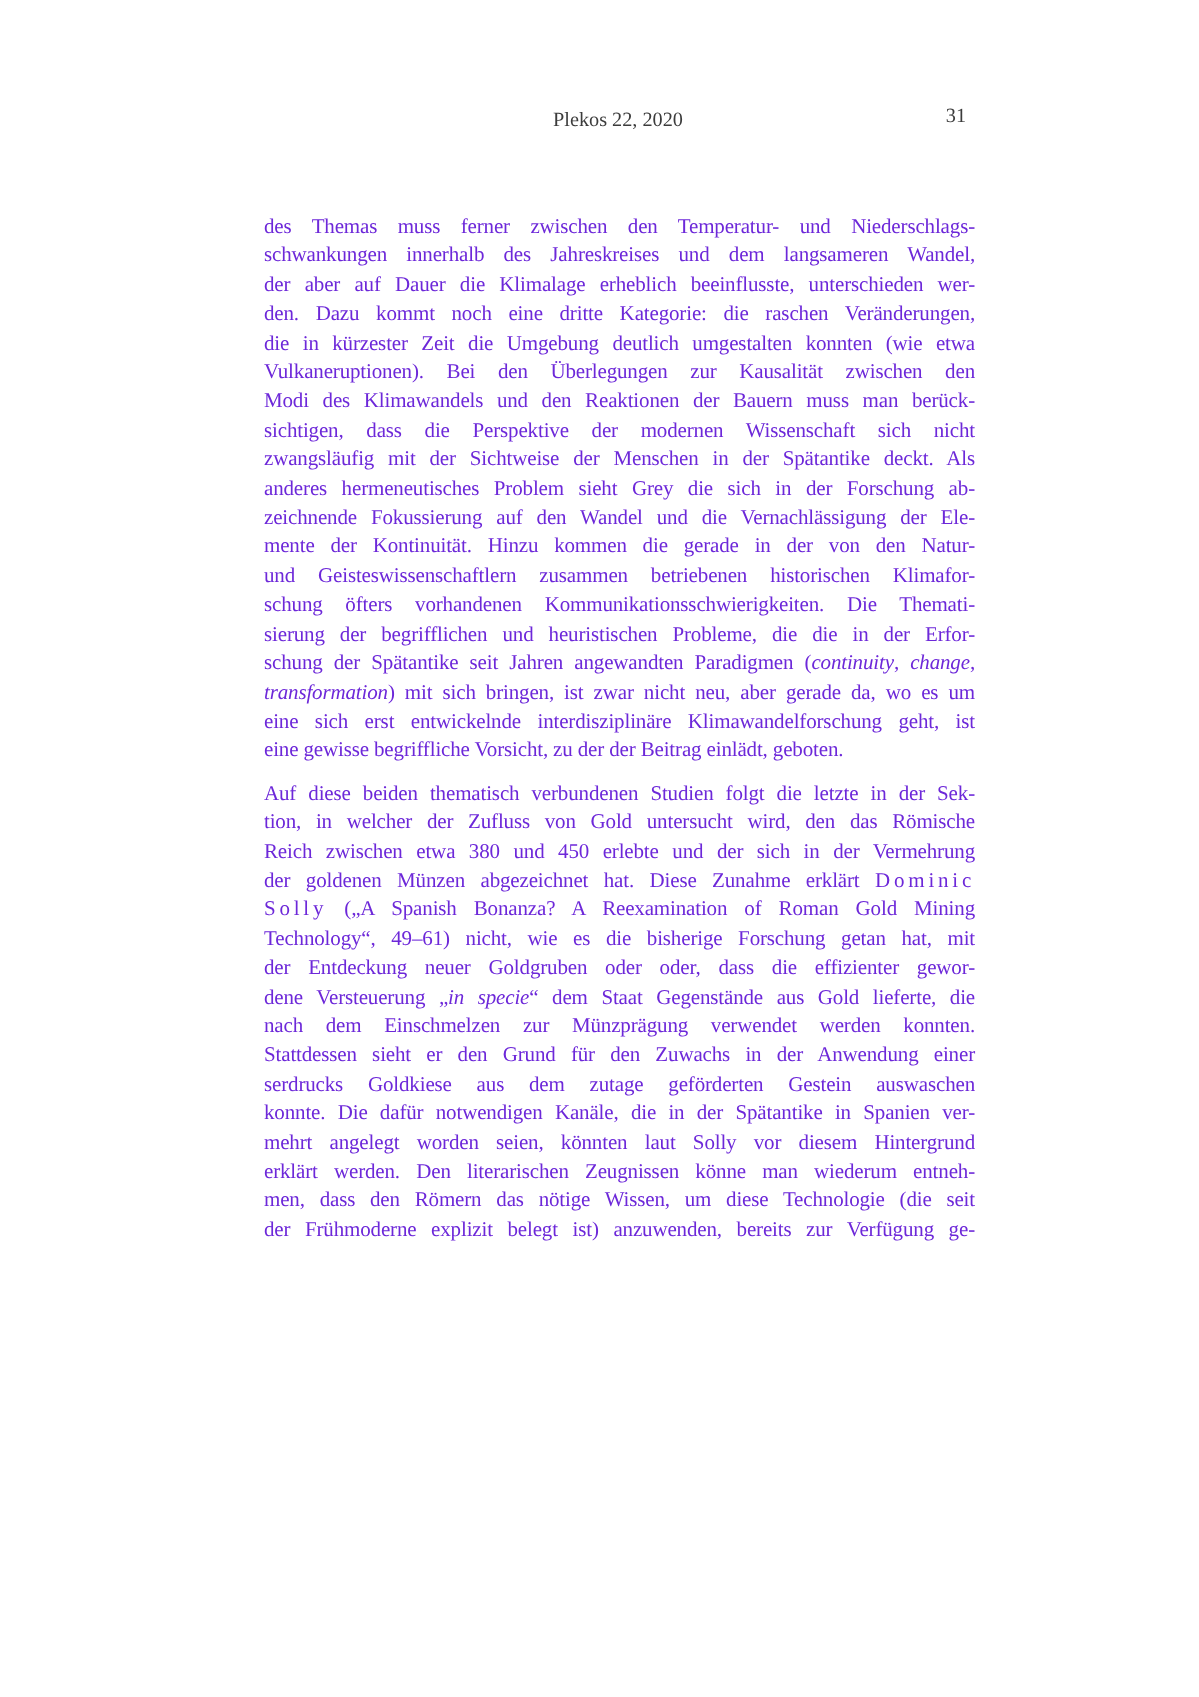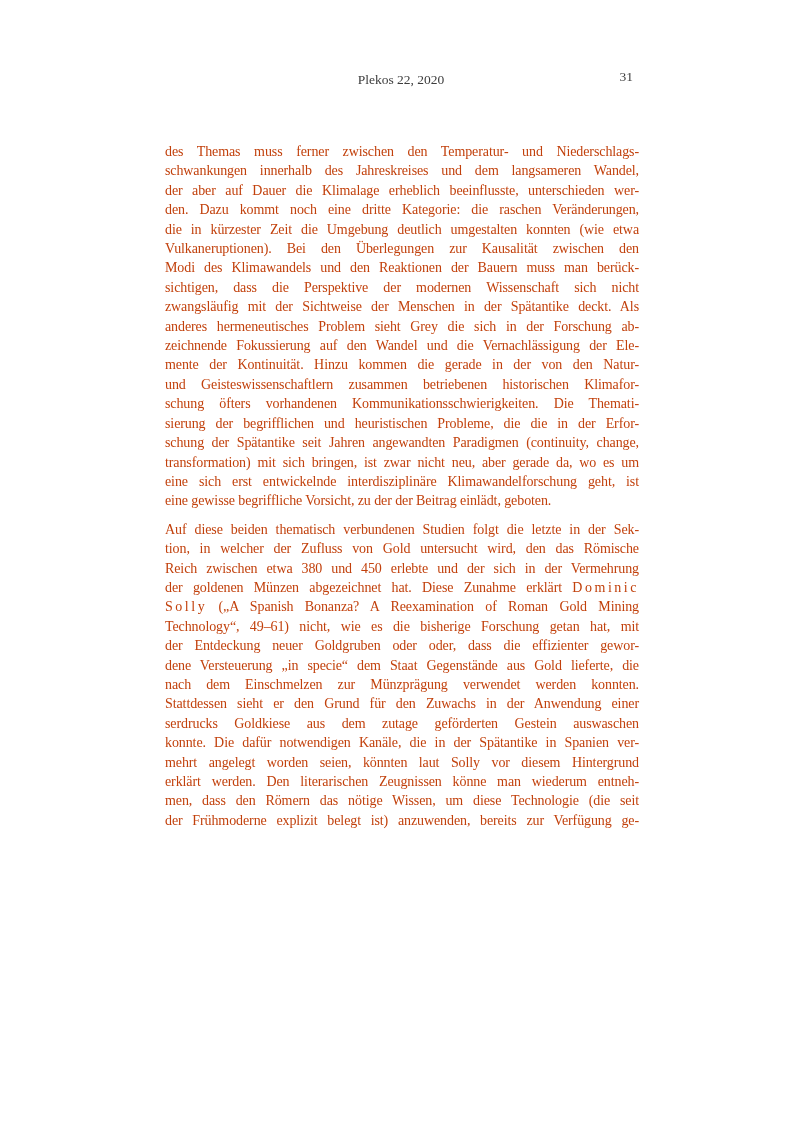--- a/index.html
+++ b/index.html
@@ -8,20 +8,21 @@
     background: #ffffff;
   }
   .sheet {
     position: relative;
     width: 721px;
     height: 1131px;
     background: #ffffff;
     overflow: hidden;
     font-family: "Liberation Serif", "DejaVu Serif", serif;
     color: #303030;
+    margin-left: 11px;
   }
   .runhead {
     position: absolute;
     left: 165px;
     top: 72px;
     width: 472px;
     font-size: 13.5px;
     line-height: 16px;
     color: #3c3c3c;
   }
@@ -35,33 +36,33 @@
     top: -3px;
   }
   .textblock {
     position: absolute;
     left: 165px;
     top: 142px;
     width: 474px;
     font-size: 14px;
     line-height: 19.4px;
     letter-spacing: -0.1px;
-    color: #c2410c;
+    color: #6d28d9;
   }
   .para + .para { margin-top: 9px; }
   .line {
     text-align: justify;
     text-align-last: justify;
     white-space: normal;
   }
   .line.end {
     text-align: center;
     text-align-last: left;
   }
-  .seg-i { }
+  .seg-i { font-style: italic; }
   .seg-sp { letter-spacing: 0.18em; }
 </style>
 </head>
 <body>
 
 <div class="sheet">
   <div class="runhead">
     <span class="journal">Plekos 22, 2020</span>
     <span class="pagenum">31</span>
   </div>

